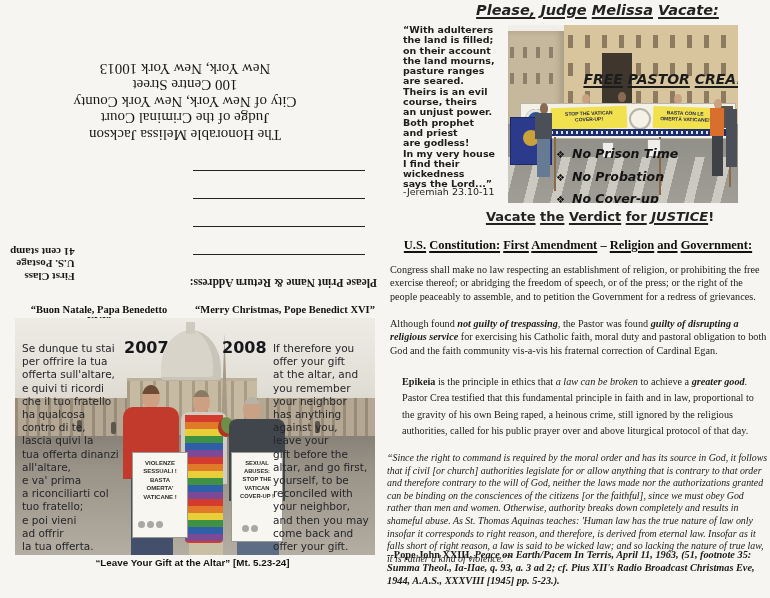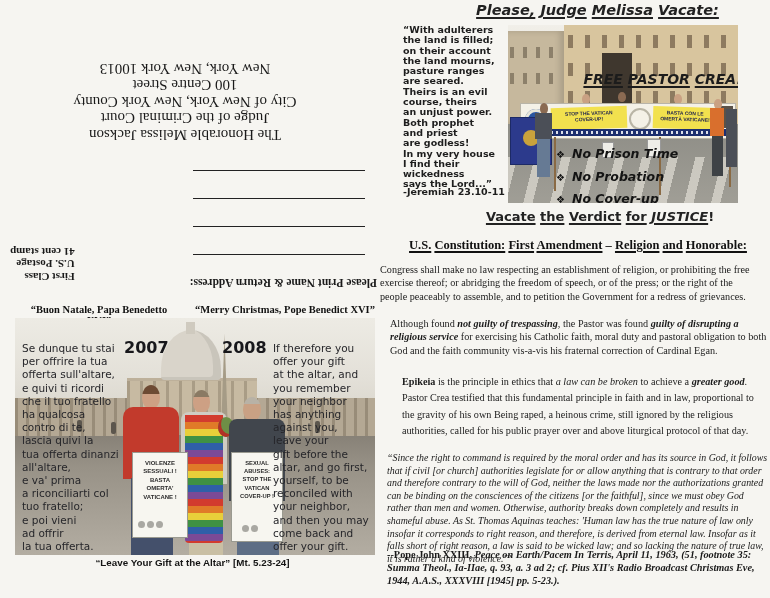--- a/index.html
+++ b/index.html
@@ -173,21 +173,21 @@
 Theirs is an evil
 course, theirs
 an unjust power.
 Both prophet
 and priest
 are godless!
 In my very house
 I find their
 wickedness
 says the Lord...”</div>
-<div class="abs" style="left:403px;top:186px;font-family:'DejaVu Sans',sans-serif;font-weight:bold;font-size:9.5px;color:#1d1d1d">-Jeremiah 23.10-11</div>
+<div class="abs" style="left:403px;top:186px;font-family:'DejaVu Sans',sans-serif;font-weight:normal;font-size:9.5px;color:#1d1d1d">-Jeremiah 23.10-11</div>
 
 <div id="photo2" class="abs">
   <div class="abs bldg-main"></div>
   <div class="abs winrow" style="top:10px"></div>
   <div class="abs winrow" style="top:38px"></div>
   <div class="abs winrow" style="top:66px"></div>
   <div class="abs bldg-left"></div>
   <div class="abs winrowL" style="top:22px"></div>
   <div class="abs winrowL" style="top:48px"></div>
   <div class="abs doorway"></div>
@@ -235,23 +235,23 @@
     <div><span class="d">❖</span><span>No Probation</span></div>
     <div><span class="d">❖</span><span>No Cover-up</span></div>
   </div>
 </div>
 
 <div class="abs bigline" style="left:420px;top:209px;width:360px;font-size:13px">
   <span><span class="u">Vacate</span> <span class="u">the</span> <span class="u">Verdict</span> <span class="u">for</span></span>
   <span class="u" style="font-style:italic">JUSTICE</span><span>!</span>
 </div>
 
-<div class="abs" style="left:388px;top:238px;width:380px;text-align:center;font-weight:bold;font-size:12.5px;color:#111"><span class="u">U.S.</span> <span class="u">Constitution:</span> <span class="u">First</span> <span class="u">Amendment</span> <span class="">–</span> <span class="u">Religion</span> <span class="u">and</span> <span class="u">Honorable:</span></div>
-
-<div class="abs serifp" style="left:380px;top:263px;width:378px">Congress shall make no law respecting an establishment of religion, or prohibiting the free exercise thereof; or abridging the freedom of speech, or of the press; or the right of the people peaceably to assemble, and to petition the Government for a redress of grievances.</div>
+<div class="abs" style="left:388px;top:238px;width:380px;text-align:center;font-weight:bold;font-size:12.5px;color:#111"><span class="u">U.S.</span> <span class="u">Constitution:</span> <span class="u">First</span> <span class="u">Amendment</span> <span class="">–</span> <span class="u">Religion</span> <span class="u">and</span> <span class="u">Government:</span></div>
+
+<div class="abs serifp" style="left:390px;top:263px;width:378px">Congress shall make no law respecting an establishment of religion, or prohibiting the free exercise thereof; or abridging the freedom of speech, or of the press; or the right of the people peaceably to assemble, and to petition the Government for a redress of grievances.</div>
 
 <div class="abs serifp" style="left:390px;top:317px;width:378px">
   <span>Although found </span><span class="bi">not guilty of trespassing</span><span>, the Pastor was found </span><span class="bi">guilty of disrupting a religious service</span><span> for exercising his Catholic faith, moral duty and pastoral obligation to both God and the faith community vis-a-vis his fraternal correction of Cardinal Egan.</span>
 </div>
 
 <div class="abs serifp" style="left:402px;top:374px;width:360px;line-height:16.4px">
   <span style="font-weight:bold">Epikeia</span><span> is the principle in ethics that </span><span style="font-style:italic">a law can be broken</span><span> to achieve a </span><span class="bi">greater good</span><span>.  Pastor Crea testified that this fundamental principle in faith and in law, proportional to the gravity of his own Being raped, a heinous crime, still ignored by the religious authorities, called for his public prayer over and above liturgical protocol of that day.</span>
 </div>
 
 <div class="abs" style="left:387px;top:452px;width:381px;font-style:italic;font-size:9.9px;line-height:12.6px">“Since the right to command is required by the moral order and has its source in God, it follows that if civil [or church] authorities legislate for or allow anything that is contrary to that order and therefore contrary to the will of God, neither the laws made nor the authorizations granted can be binding on the consciences of the citizens [or the faithful], since we must obey God rather than men and women.  Otherwise, authority breaks down completely and results in shameful abuse.  As St. Thomas Aquinas teaches:  'Human law has the true nature of law only insofar it corresponds to right reason, and therefore, is derived from eternal law. Insofar as it falls short of right reason, a law is said to be wicked law; and so lacking the nature of true law, it is rather a kind of violence.'”</div>

